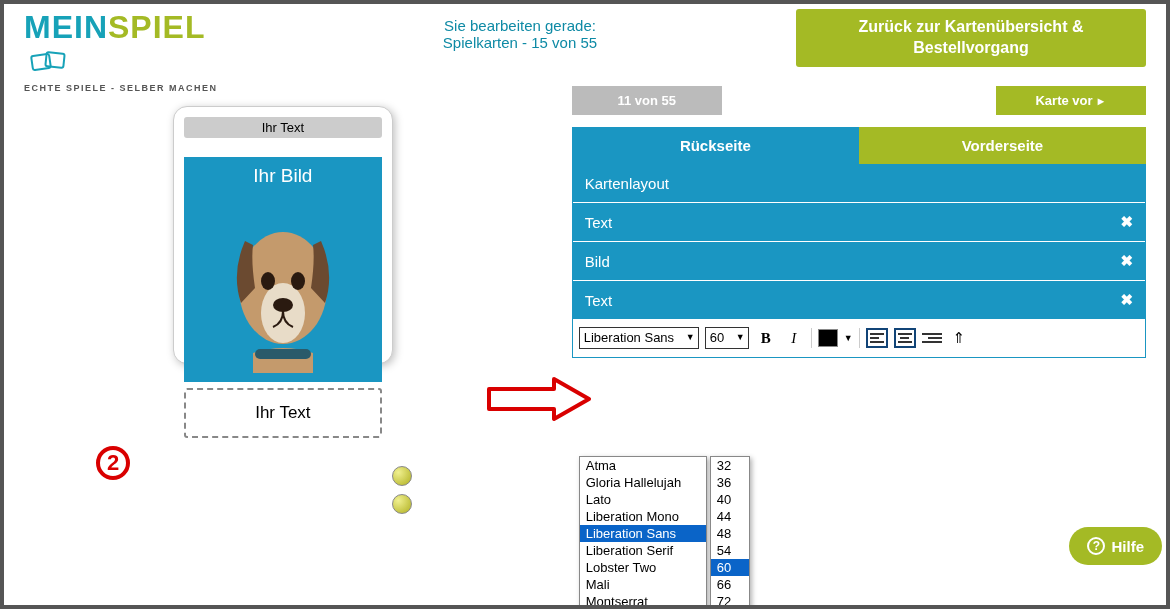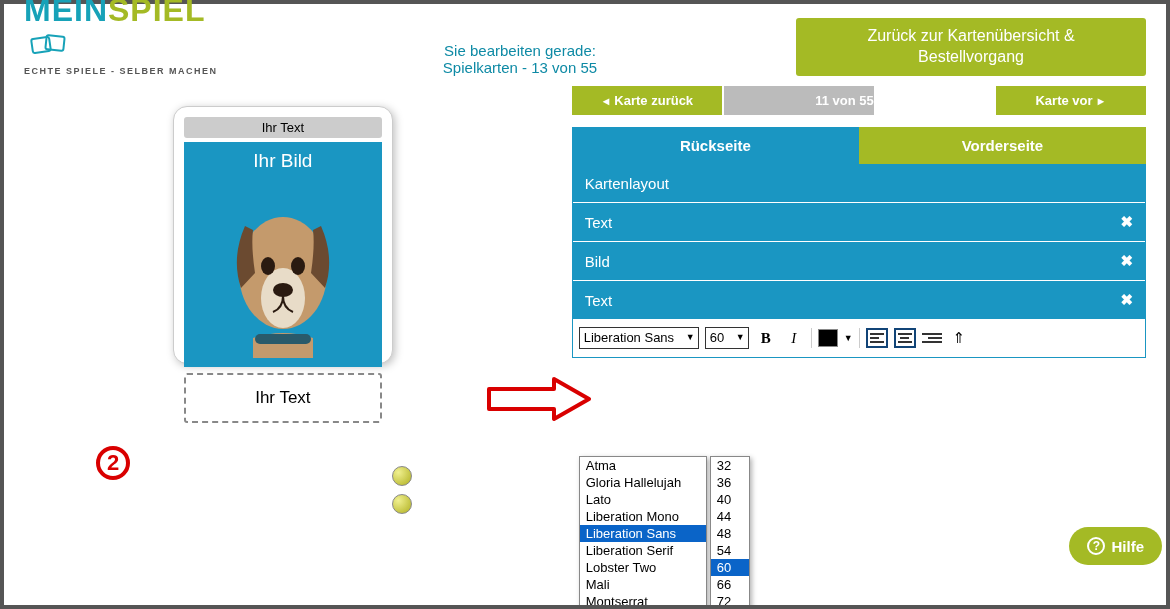--- a/index.html
+++ b/index.html
@@ -1,44 +1,44 @@
 <!DOCTYPE html>
 <html><head>
 <meta charset="utf-8">
 <style>
 *{box-sizing:border-box;margin:0;padding:0;font-family:Arial,Helvetica,sans-serif}
 body{background:#555;width:1170px;height:609px;overflow:hidden;position:relative}
 .app{background:#fff;margin:4px;height:601px;position:relative;display:flex;flex-direction:column}
-.header{display:flex;align-items:flex-end;padding:5px 20px 0 20px;height:72px}
+.header{display:flex;align-items:flex-start;padding:5px 20px 0 20px;height:72px}
 .logo{width:220px;position:relative}
 .logo-main{font-size:32px;font-weight:bold;letter-spacing:1px}
 .logo-main .m{color:#17a2b8}
 .logo-main .s{color:#a4ba25}
 .logo-tag{font-size:9px;color:#555;letter-spacing:1.5px;font-weight:bold}
 .logo-cards{display:inline-block;vertical-align:top;margin-left:4px}
 .header-center{flex:1;text-align:center;color:#0e8aa5;font-weight:normal;font-size:15px;padding-top:8px}
-.back-btn{background:#a4ba25;color:#fff;text-align:center;font-weight:normal;font-size:16px;padding:8px 20px;width:350px;line-height:1.3;border-radius:3px}
+.back-btn{background:#a4ba25;color:#fff;text-align:center;font-weight:bold;font-size:16px;padding:8px 20px;width:350px;line-height:1.3;border-radius:3px}
 .content{display:flex;flex:1;overflow:hidden}
 .left{width:48%;position:relative;padding:20px}
 .card{margin:10px auto 0 auto;width:220px;height:258px;background:#fff;border:1px solid #ccc;border-radius:14px;box-shadow:2px 2px 8px rgba(0,0,0,.25);position:relative;padding:10px}
 .card-top{background:#ccc;text-align:center;font-size:13px;padding:3px;border-radius:3px}
-.card-img{background:#1a96c2;height:225px;margin-top:4px;text-align:center;color:#fff;font-size:19px;padding-top:8px;position:relative;overflow:hidden}
+.card-img{background:#1a96c2;height:225px;margin-top:19px;text-align:center;color:#fff;font-size:19px;padding-top:8px;position:relative;overflow:hidden}
 .dog{width:140px;height:180px;margin:6px auto 0;position:relative}
 .card-bottom{margin-top:6px;height:50px;border:2px dashed #888;display:flex;align-items:center;justify-content:center;font-size:17px;border-radius:3px}
 .annot{position:absolute;width:34px;height:34px;border:4px solid #d90000;border-radius:50%;color:#d90000;font-size:22px;font-weight:bold;display:flex;align-items:center;justify-content:center;background:#fff}
 .annot1{left:574px;top:289px}
 .annot2{left:92px;top:370px}
 .arrow{position:absolute;left:480px;top:370px;width:110px;height:50px}
 .small-btn{position:absolute;width:20px;height:20px;border-radius:50%;background:radial-gradient(circle at 30% 30%,#f0f090,#b0b020);border:1px solid #888}
 .sb1{left:388px;top:390px}
 .sb2{left:388px;top:418px}
 .right{width:52%;padding:10px 20px 0 10px;position:relative}
 .nav{display:flex;gap:2px;margin-bottom:12px}
 .nav-btn{flex:0 0 150px;background:#a4ba25;color:#fff;text-align:center;padding:7px 0;font-weight:bold;font-size:13px}
-.nav-mid{flex:0 0 150px;background:#bbb;color:#fff;text-align:right;padding:7px 0;font-weight:bold;font-size:13px}
+.nav-mid{flex:0 0 150px;background:#bbb;color:#fff;text-align:center;padding:7px 0;font-weight:bold;font-size:13px}
 .nav-spacer{flex:1}
 .tabs{display:flex}
 .tab{flex:1;text-align:center;color:#fff;font-weight:bold;padding:10px 0;font-size:15px}
 .tab.active{background:#a4ba25}
 .tab.inactive{background:#1a96c2}
 .accordion{border:1px solid #1a96c2}
 .acc-item{background:#1a96c2;color:#fff;padding:10px 12px;font-size:15px;border-top:1px solid #fff;display:flex;justify-content:space-between;align-items:center}
 .acc-item:first-child{border-top:none}
 .close-x{color:#fff;font-weight:bold;font-size:15px}
 .toolbar{background:#fff;padding:8px 6px;display:flex;gap:6px;align-items:center;flex-wrap:wrap}
@@ -74,21 +74,21 @@
           <svg width="50" height="26">
               <rect x="4" y="6" width="18" height="14" rx="2" fill="none" stroke="#17a2b8" stroke-width="2" transform="rotate(-8 13 13)"></rect>
               <rect x="18" y="4" width="18" height="14" rx="2" fill="none" stroke="#17a2b8" stroke-width="2" transform="rotate(6 27 11)"></rect>
             </svg>
         </span>
       </div>
       <div class="logo-tag">ECHTE SPIELE - SELBER MACHEN</div>
     </div>
     <div class="header-center">
       <div>Sie bearbeiten gerade:</div>
-      <div>Spielkarten - 13 von 55</div>
+      <div>Spielkarten - 15 von 55</div>
     </div>
     <div class="back-btn">Zurück zur Kartenübersicht &amp; Bestellvorgang</div>
   </div>
 
   <div class="content">
     <div class="left">
       <div class="card">
         <div class="card-top">Ihr Text</div>
         <div class="card-img">
           <span>Ihr Bild</span>
@@ -116,21 +116,20 @@
 
     <div class="arrow">
       <svg width="110" height="50">
           <path d="M5 15 L70 15 L70 5 L105 25 L70 45 L70 35 L5 35 Z" fill="none" stroke="#d90000" stroke-width="4" stroke-linejoin="round"></path>
         </svg>
     </div>
     <div class="annot annot1">1</div>
 
     <div class="right">
       <div class="nav">
-        <div class="nav-btn"><span style="font-size:11px">◄ </span><span>Karte zurück</span></div>
         <div class="nav-mid">11 von 55</div>
         <div class="nav-spacer"></div>
         <div class="nav-btn"><span>Karte vor</span><span style="font-size:11px"> ►</span></div>
       </div>
       <div class="tabs">
         <div class="tab inactive">Rückseite</div>
         <div class="tab active">Vorderseite</div>
       </div>
       <div class="accordion">
         <div class="acc-item">

